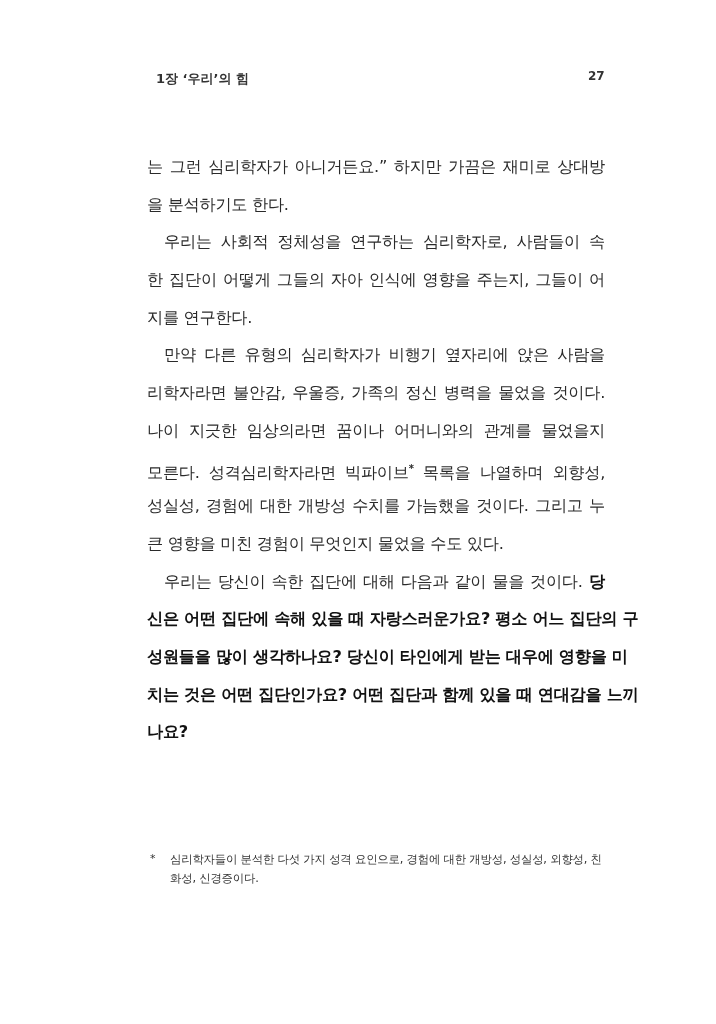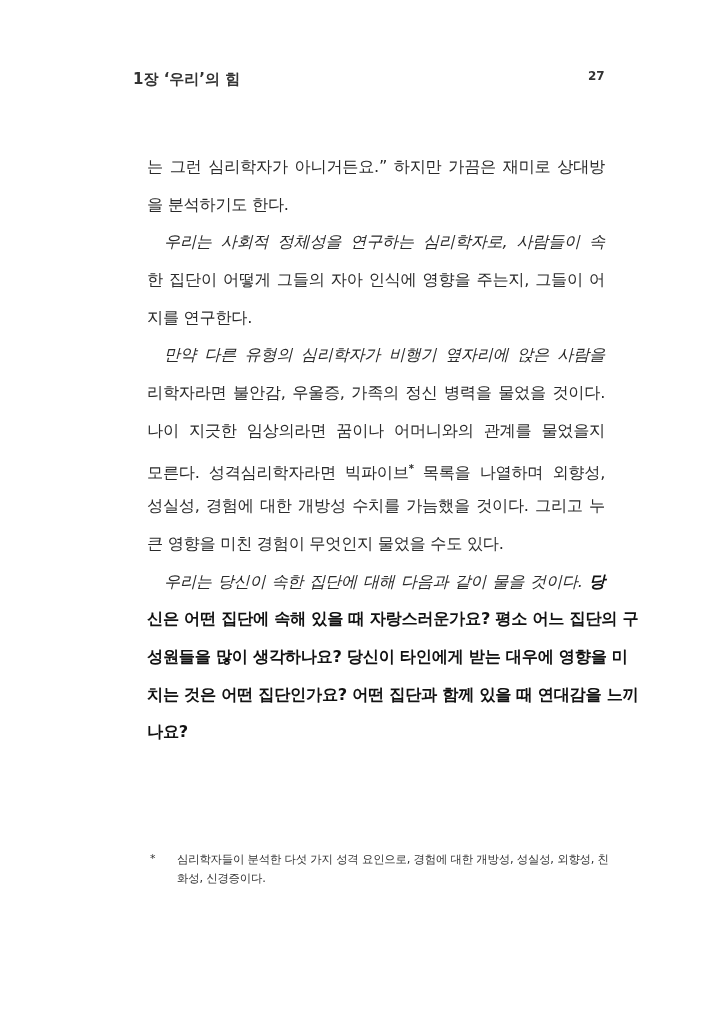--- a/index.html
+++ b/index.html
@@ -1,28 +1,28 @@
 <!DOCTYPE html>
 <html><head>
 <meta charset="utf-8">
 <style>
   html, body { margin: 0; padding: 0; background: #ffffff; }
   body { width: 716px; height: 1024px; position: relative; overflow: hidden;
          font-family: "DejaVu Sans", "Liberation Sans", sans-serif; color: #222; }
-  .running-head { position: absolute; top: 70px; left: 133px; font-size: 15px; font-weight: bold; color: #333; letter-spacing: 0; }
+  .running-head { position: absolute; top: 70px; left: 156px; font-size: 13px; font-weight: bold; color: #333; letter-spacing: 0; }
   .page-number { position: absolute; top: 69px; left: 588px; font-size: 12px; font-weight: bold; color: #333; text-align: center; }
   .body-text { position: absolute; top: 148px; left: 147px; width: 458px; }
   .line { height: 37.7px; line-height: 37.7px; font-size: 16.2px; white-space: nowrap; color: #2a2a2a; letter-spacing: -0.3px; }
   .line.justify { text-align: justify; text-align-last: justify; }
-  .line.indent { padding-left: 17px; font-style: italic; }
+  .line.indent { padding-left: 17px; }
   .line .bold, .line.bold { font-weight: bold; color: #111; }
   .sup { font-size: 10px; vertical-align: 6px; font-weight: bold; }
   .footnote { position: absolute; top: 850px; left: 150px; width: 460px; font-size: 11.4px; color: #333; }
   .fn-mark { position: absolute; left: 0; top: 2px; font-size: 11px; }
-  .fn-text { margin-left: 27px; line-height: 19px; letter-spacing: -0.2px; }
+  .fn-text { margin-left: 20px; line-height: 19px; letter-spacing: -0.2px; }
 </style>
 </head>
 <body>
 
 <div class="running-head">1장 ‘우리’의 힘</div>
 <div class="page-number">27</div>
 
 <div class="body-text">
   <div class="line justify">는 그런 심리학자가 아니거든요.” 하지만 가끔은 재미로 상대방</div>
   <div class="line">을 분석하기도 한다.</div>

